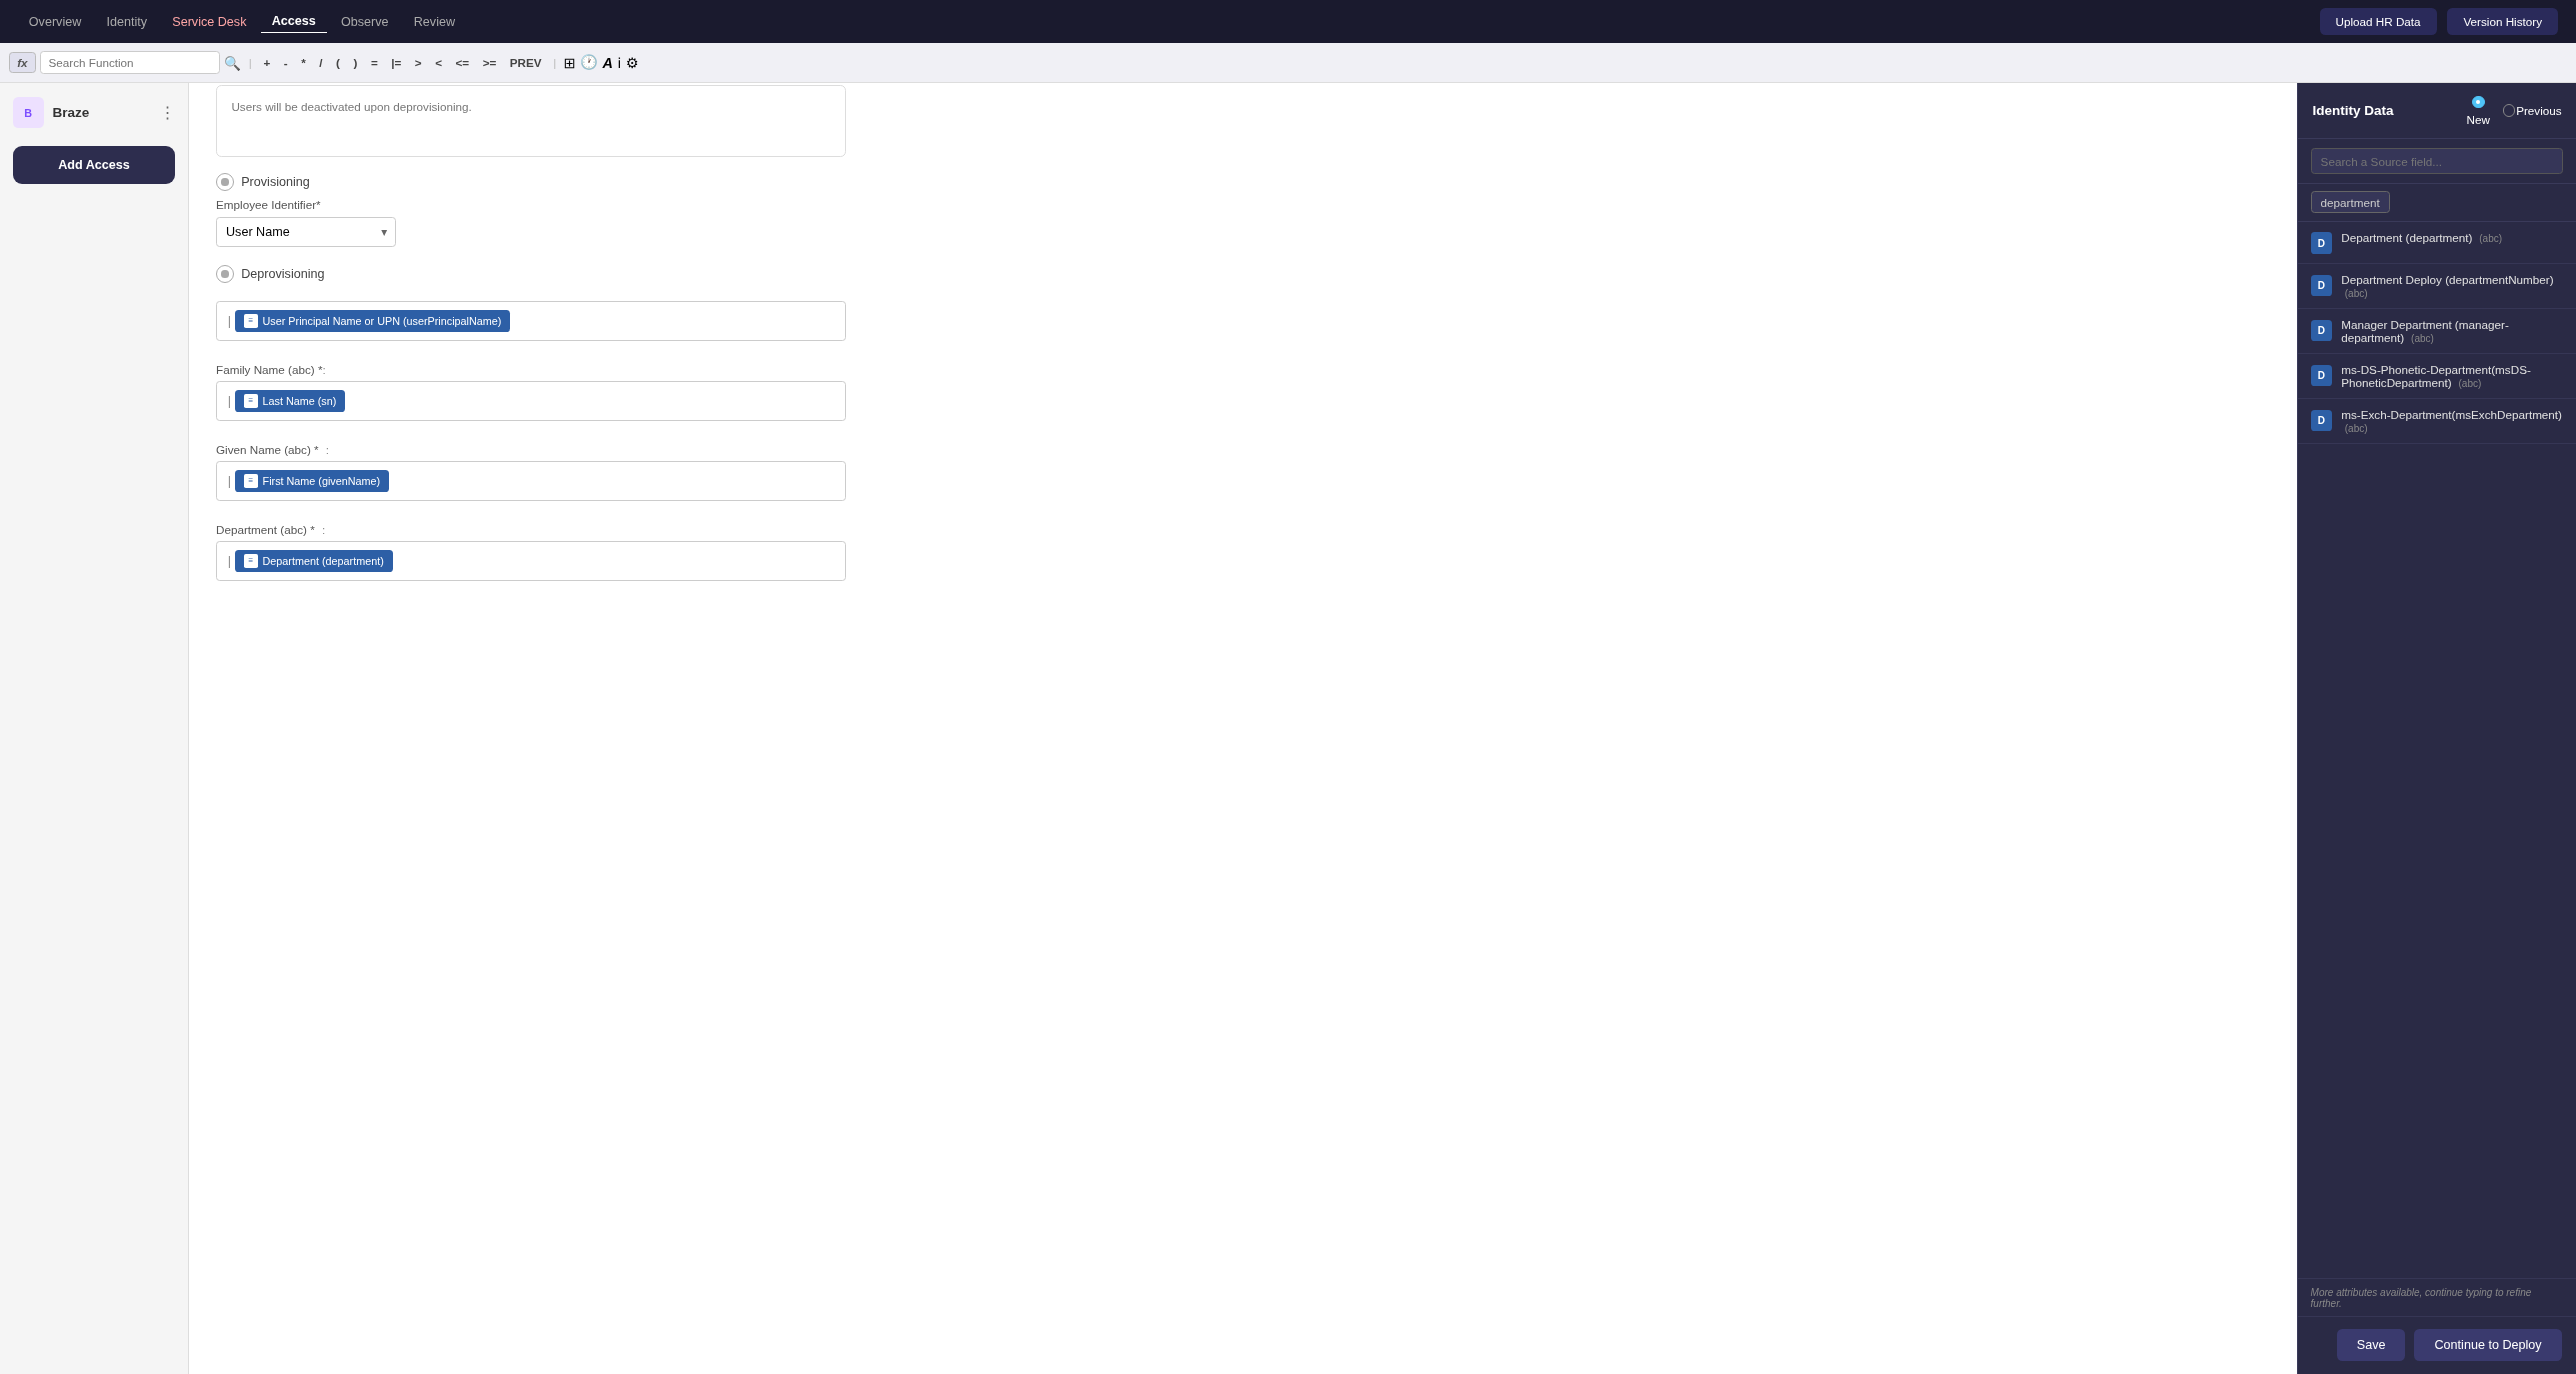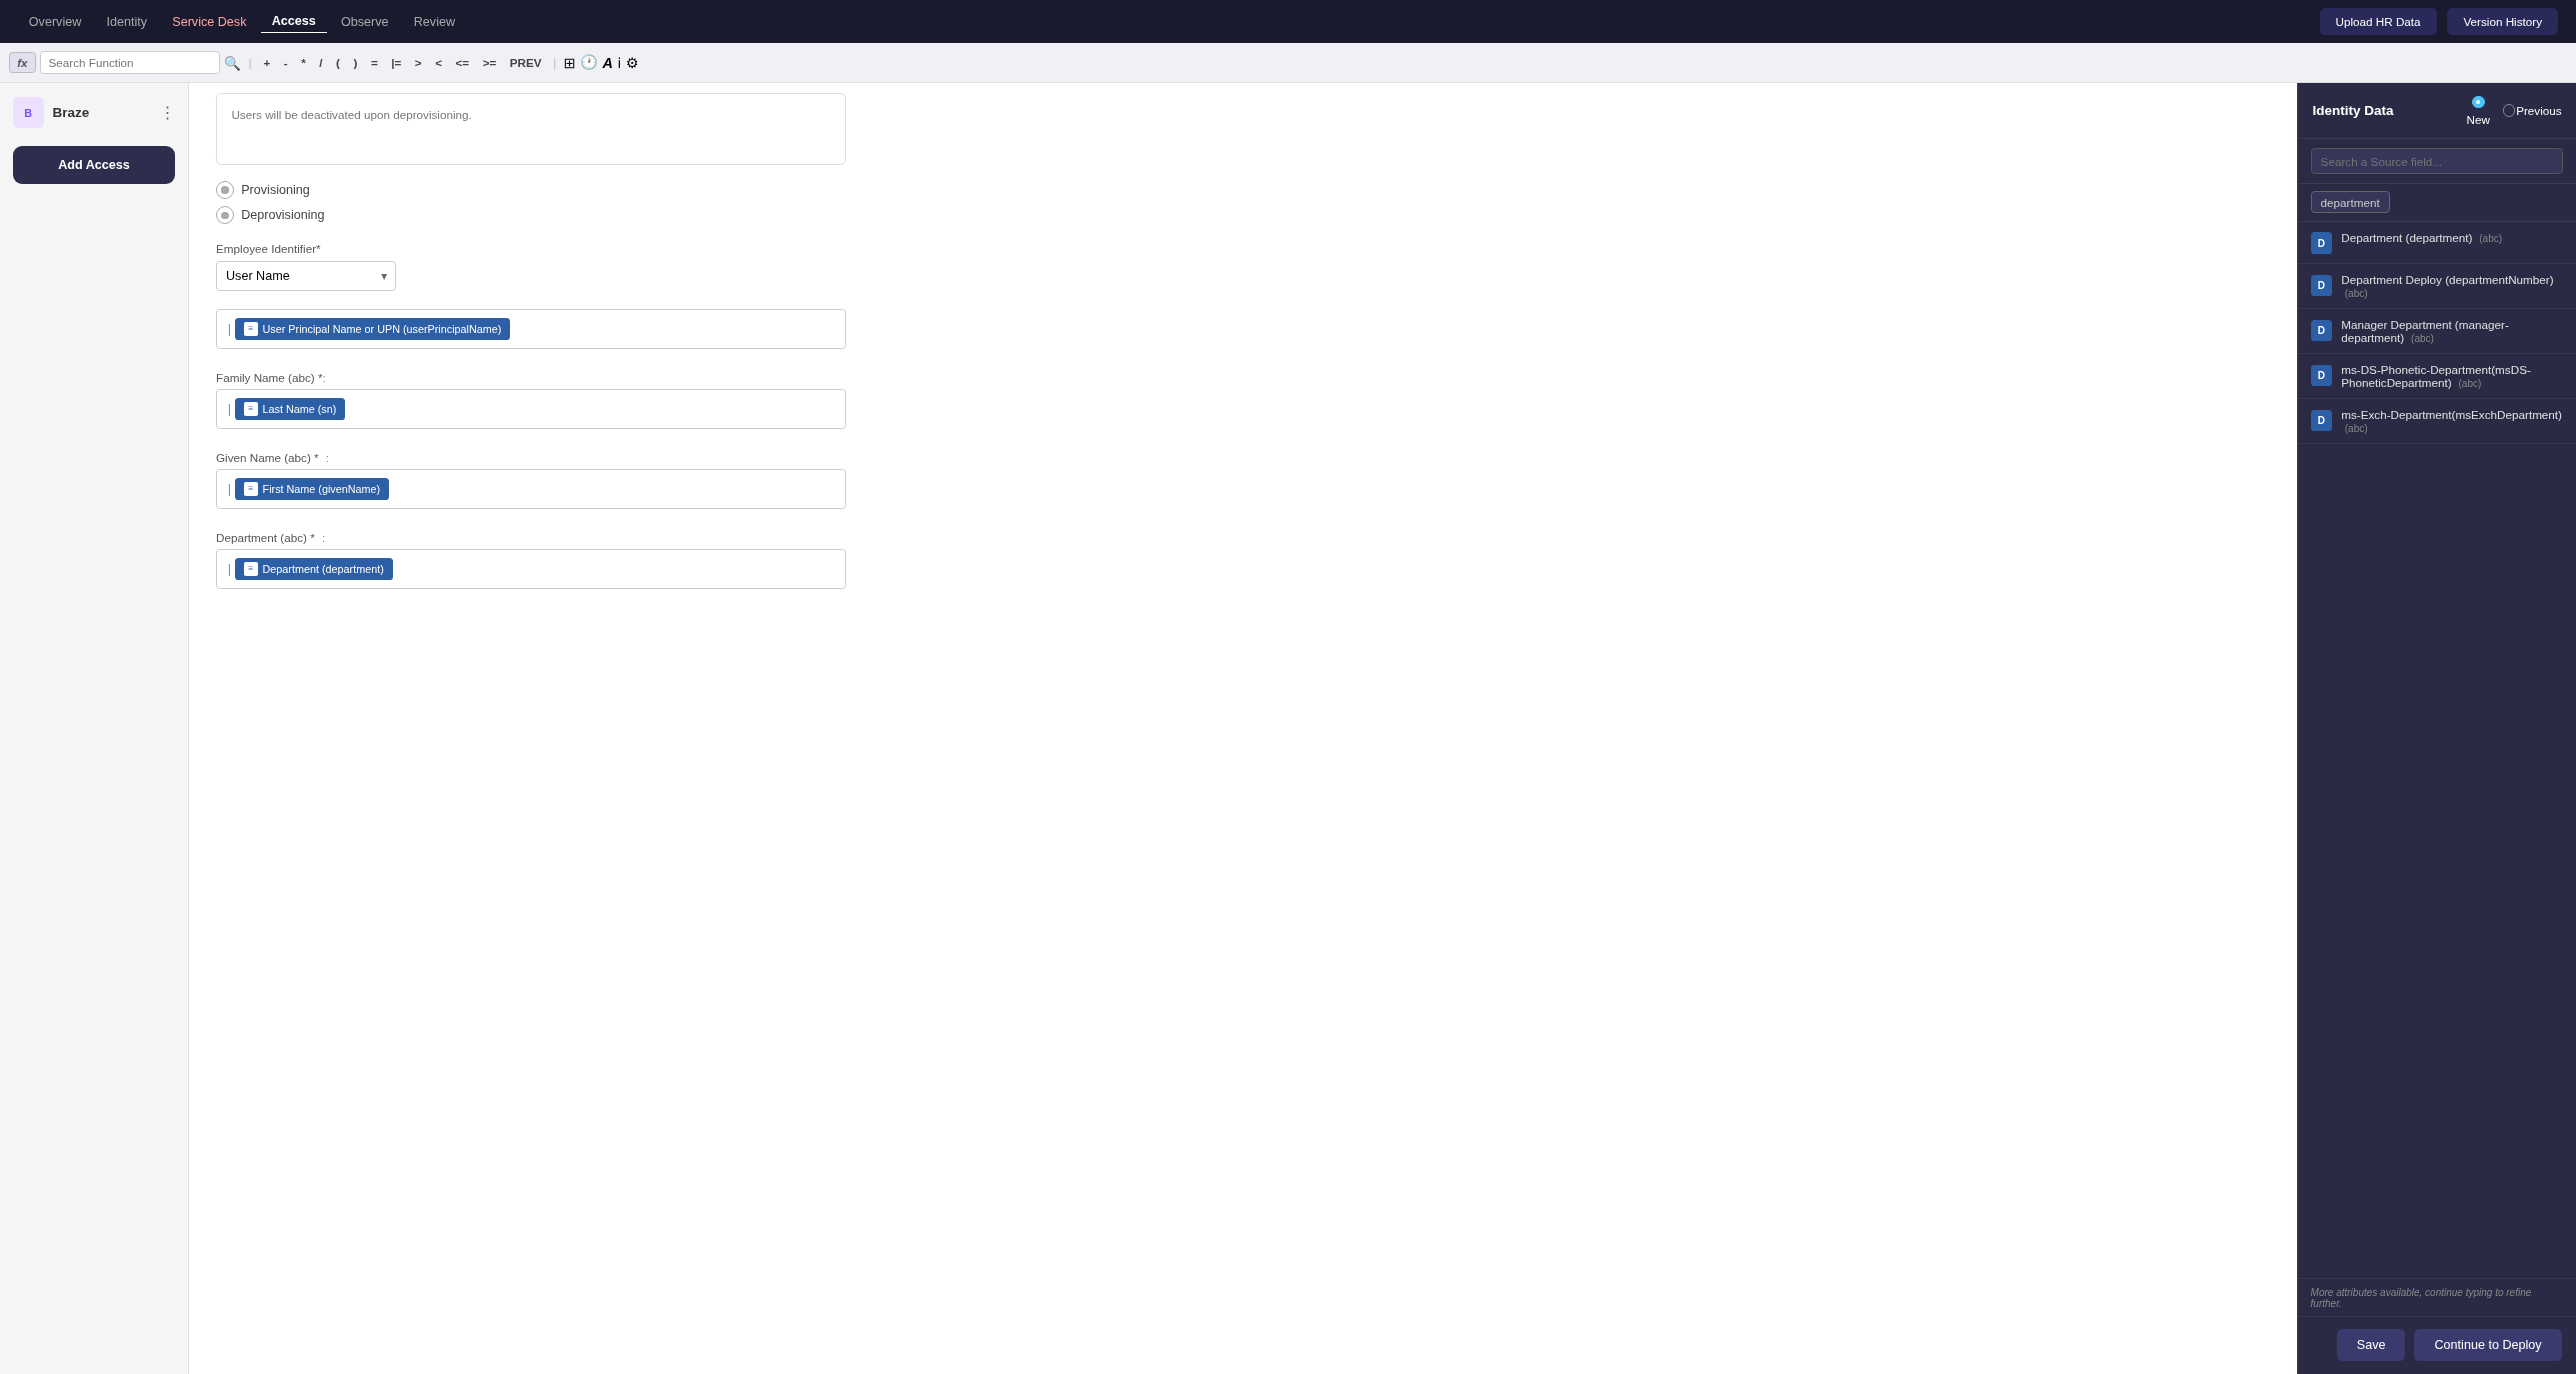--- a/index.html
+++ b/index.html
@@ -50,45 +50,45 @@
 
   <div style="width:189px;background:#f5f5f5;border-right:0.9px solid #ddd;padding:14.4px 12.6px;flex-shrink:0;">
     <div style="display:flex;align-items:center;gap:9px;margin-bottom:18px;">
       <div style="width:31px;height:31px;background:#ede0ff;border-radius:5.4px;display:flex;align-items:center;justify-content:center;font-size:10.8px;font-weight:bold;color:#7c4dff;">B</div>
       <span style="font-weight:600;font-size:13.5px;flex:1;">Braze</span>
       <span style="cursor:pointer;color:#666;font-size:16px;">⋮</span>
     </div>
     <button style="width:100%;background:#2d2d4e;color:#fff;border:none;padding:11.7px 14.4px;border-radius:9px;cursor:pointer;font-size:12.6px;font-weight:600;">Add Access</button>
   </div>
 
-  <div style="flex:1;overflow-y:auto;padding:10px 27px;background:#fff;">
+  <div style="flex:1;overflow-y:auto;padding:2px 27px;background:#fff;">
 
     <div style="border:0.9px solid #ddd;border-radius:5.4px;padding:14.4px;color:#777;font-size:11.7px;min-height:72px;margin-bottom:16px;max-width:630px;">Users will be deactivated upon deprovisioning.</div>
 
     <div style="display:flex;align-items:center;gap:7.2px;margin-bottom:7.2px;">
       <div style="width:18px;height:18px;border:1.8px solid #aaa;border-radius:50%;display:flex;align-items:center;justify-content:center;cursor:pointer;">
         <div style="width:7.2px;height:7.2px;background:#aaa;border-radius:50%;"></div>
       </div>
       <span style="font-size:12.6px;color:#444;">Provisioning</span>
     </div>
-    <div style="display:flex;align-items:center;gap:7.2px;margin-bottom:18px;">
-      <div style="width:18px;height:18px;border:1.8px solid #aaa;border-radius:50%;display:flex;align-items:center;justify-content:center;cursor:pointer;">
-        <div style="width:7.2px;height:7.2px;background:#aaa;border-radius:50%;"></div>
-      </div>
-      <span style="font-size:12.6px;color:#444;">Deprovisioning</span>
-    </div>
-
     <div style="margin-bottom:18px;max-width:630px;">
       <div style="font-size:11.7px;color:#555;margin-bottom:5.4px;">Employee Identifier*</div>
       <div style="position:relative;display:inline-block;">
         <select style="appearance:none;border:0.9px solid #ccc;border-radius:3.6px;padding:7.2px 29px 7.2px 9px;font-size:12.6px;background:#fff;cursor:pointer;min-width:180px;">
           <option>User Name</option>
         </select>
         <span style="position:absolute;right:9px;top:50%;transform:translateY(-50%);pointer-events:none;color:#666;">▾</span>
       </div>
+    </div>
+
+    <div style="display:flex;align-items:center;gap:7.2px;margin-bottom:18px;">
+      <div style="width:18px;height:18px;border:1.8px solid #aaa;border-radius:50%;display:flex;align-items:center;justify-content:center;cursor:pointer;">
+        <div style="width:7.2px;height:7.2px;background:#aaa;border-radius:50%;"></div>
+      </div>
+      <span style="font-size:12.6px;color:#444;">Deprovisioning</span>
     </div>
 
     <div style="margin-bottom:21.6px;max-width:630px;">
       <div style="border:0.9px solid #ccc;border-radius:3.6px;padding:7.2px 10.8px;background:#fff;display:flex;align-items:center;min-height:40px;">
         <span style="color:#888;margin-right:3.6px;font-size:12.6px;">|</span>
         <span style="display:inline-flex;align-items:center;background:#2d5fa6;color:#fff;border-radius:3.6px;padding:3.6px 9px;font-size:10.8px;gap:4.5px;">
           <span style="width:14.4px;height:14.4px;background:#fff;border-radius:1.8px;display:flex;align-items:center;justify-content:center;font-size:8px;color:#2d5fa6;font-weight:bold;">≡</span>
           <span>User Principal Name or UPN (userPrincipalName)</span>
         </span>
       </div>

